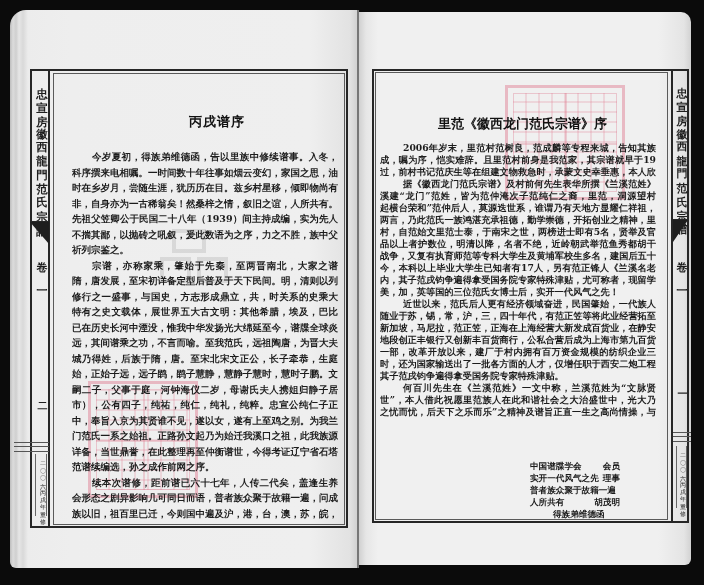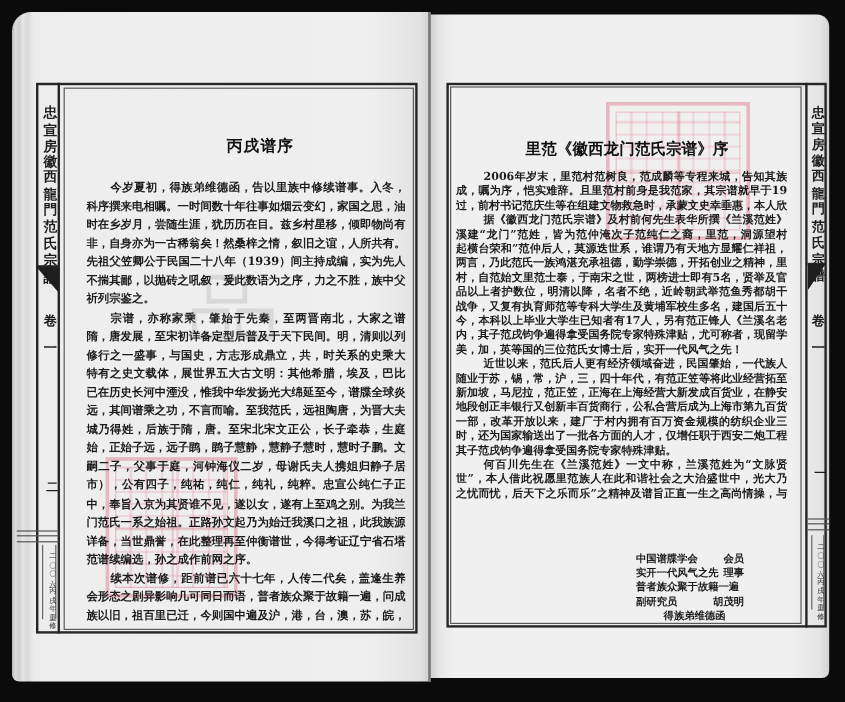--- a/index.html
+++ b/index.html
@@ -204,19 +204,19 @@
       </div>
       <div class="sig-row">
         <span>实开一代风气之先</span>
         <span>理事</span>
       </div>
       <div class="sig-row">
         <span>普者族众聚于故籍一遍</span>
         <span></span>
       </div>
       <div class="sig-row">
-        <span>副研究员</span>
+        <span>人所共有</span>
         <span>胡茂明</span>
       </div>
       <div class="sig-date">得族弟维德函</div>
     </div>
   </section>
 </div>
 
 </body></html>

